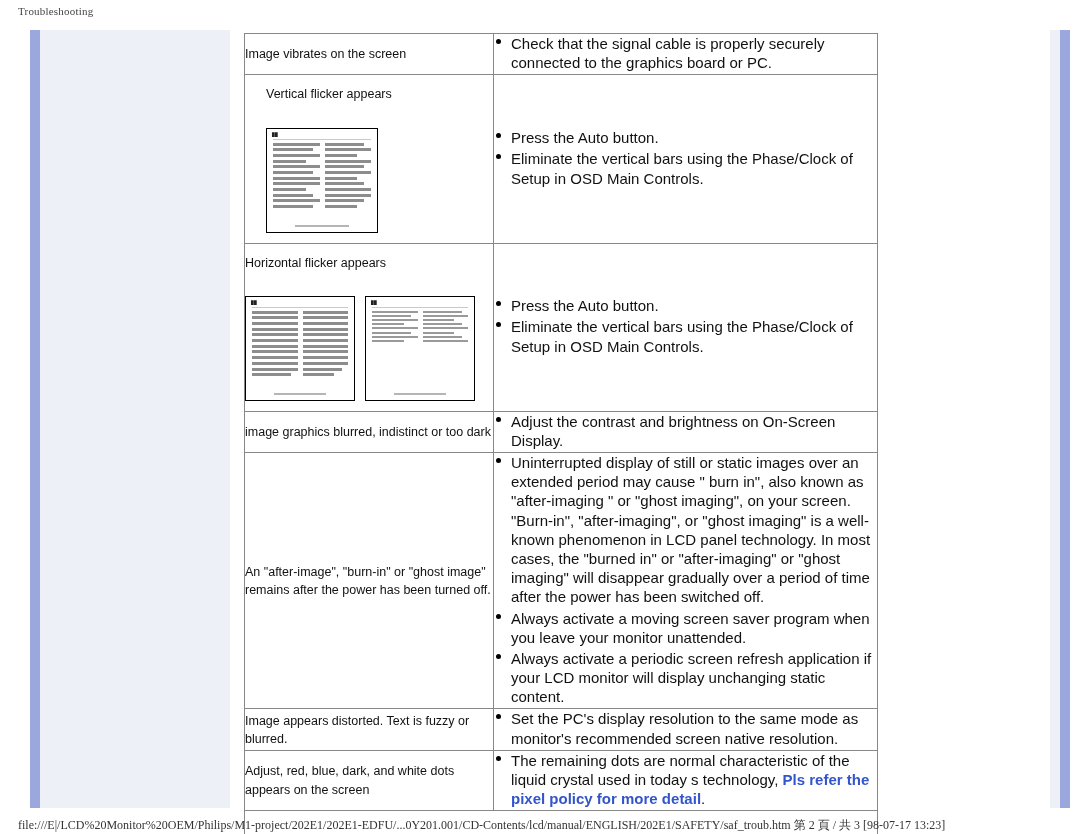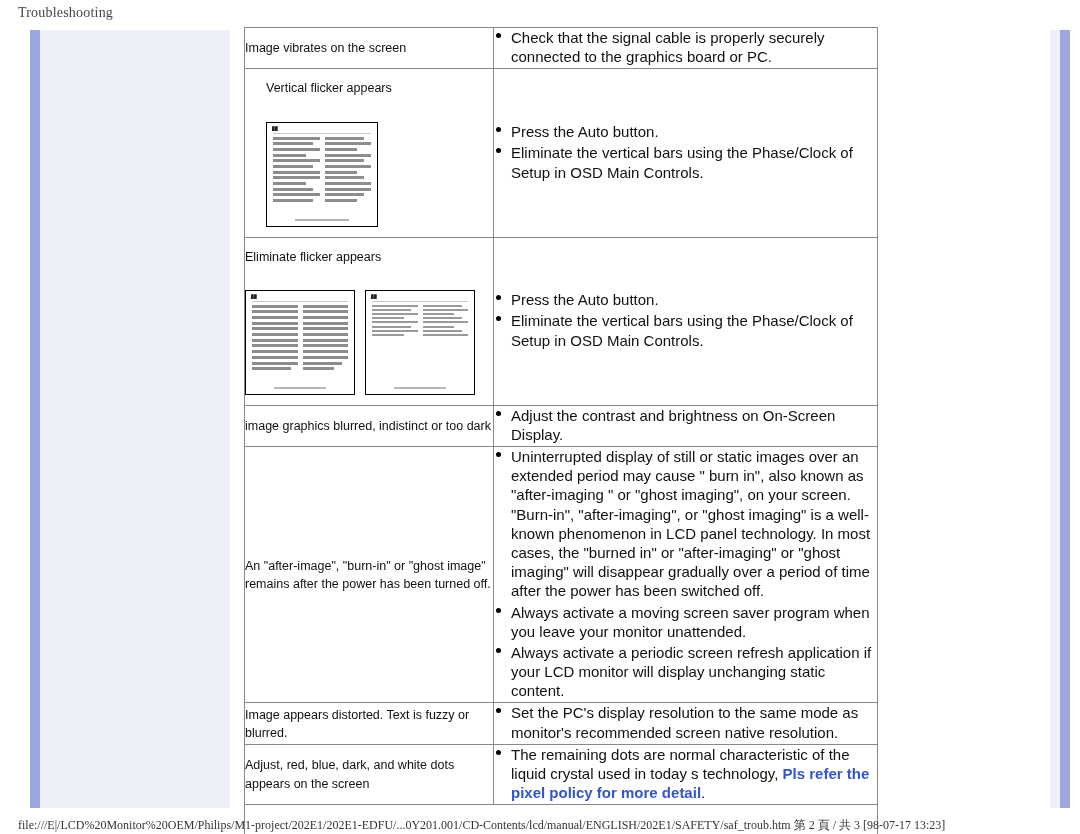--- a/index.html
+++ b/index.html
@@ -13,21 +13,21 @@
     width: 1080px;
     height: 834px;
     overflow: hidden;
     background: #ffffff;
   }
   
   .doc-header {
     position: absolute;
     top: 5px;
     left: 18px;
-    font-size: 14px;
+    font-size: 11px;
     color: #444444;
     font-family: "Liberation Serif", serif;
     letter-spacing: 0.2px;
   }
   
   .doc-footer {
     position: absolute;
     bottom: 0;
     left: 18px;
     font-size: 12px;
@@ -82,21 +82,21 @@
     left: 1060px;
     top: 30px;
     width: 10px;
     height: 778px;
     background: #9aa8de;
   }
   
   .content {
     position: absolute;
     left: 233px;
-    top: 20px;
+    top: 26px;
     width: 655px;
     height: 788px;
     background: #ffffff;
   }
   table.tsTable {
     border-collapse: collapse;
     width: 633px;
     margin-left: 11px;
     margin-top: 7px;
     table-layout: fixed;
@@ -287,21 +287,21 @@
           <td class="solution">
             <ul class="bullets">
               <li>Press the Auto button.</li>
               <li>Eliminate the vertical bars using the Phase/Clock of Setup in OSD Main Controls.</li>
             </ul>
           </td>
         </tr>
 
         <tr>
           <td class="symptom" style="vertical-align:top; padding-top:10px;">
-            <div>Eliminate flicker appears</div>
+            <div>Horizontal flicker appears</div>
             <div class="thumbrow" style="padding-left:0; margin-top:14px;">
               <div class="thumb">
                 <span class="tb-corner">▉▉</span>
                 <div class="tb-head"></div>
                 <div class="tb-lines">
                   <div class="tb-col dense">
                     <i class="full"></i>
                       <i class="full"></i>
                       <i class="full"></i>
                       <i class="full"></i>

